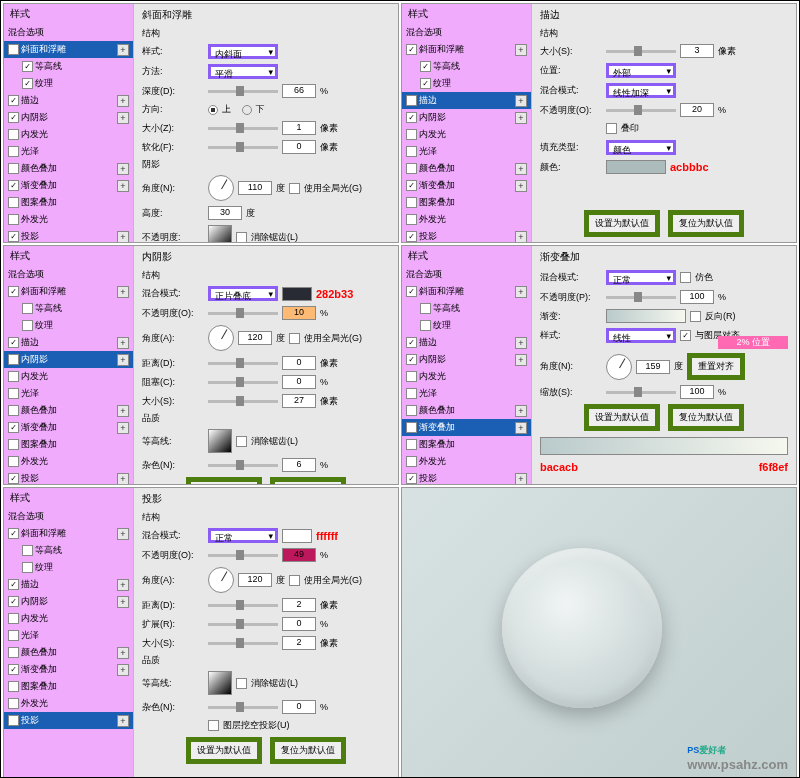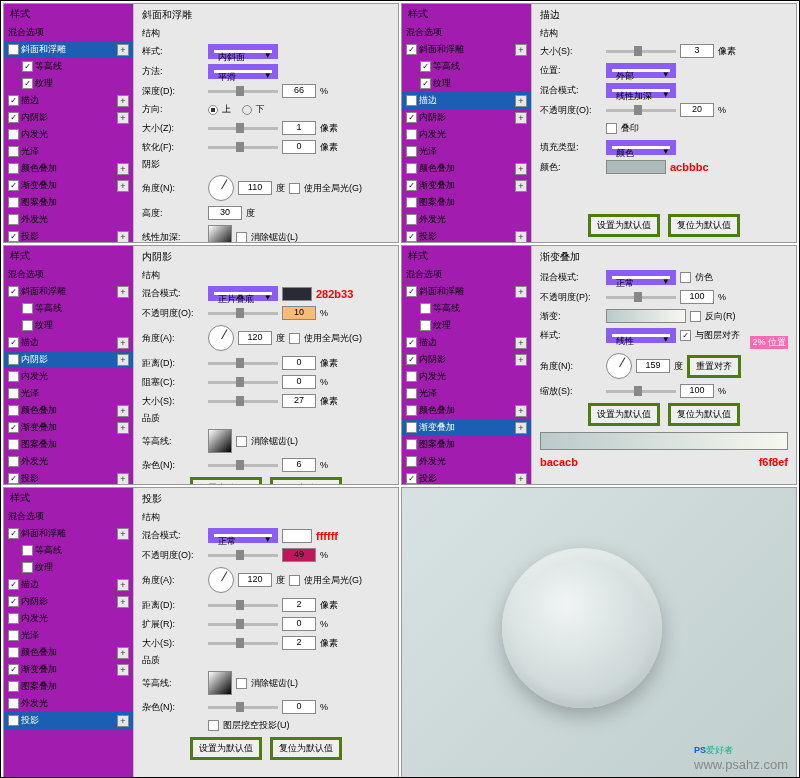--- a/index.html
+++ b/index.html
@@ -1,41 +1,41 @@
 <!DOCTYPE html>
 <html><head>
 <meta charset="utf-8">
 <style>
 *{box-sizing:border-box;margin:0;padding:0;font-family:"Microsoft YaHei","SimSun",sans-serif;font-size:9px}
 body{background:#fff;width:800px;height:778px;position:relative;border:1px solid #000}
 .grid{display:grid;grid-template-columns:1fr 1fr;grid-template-rows:240px 240px 292px;gap:2px;padding:2px;height:100%}
 .panel{background:#e8e8e8;display:flex;border:1px solid #999;overflow:hidden}
-.styles{width:130px;background:#a21caf;border-right:1px solid #bbb;display:flex;flex-direction:column}
+.styles{width:130px;background:#f0abfc;border-right:1px solid #bbb;display:flex;flex-direction:column}
 .styles-h{padding:3px 6px;font-size:10px}
 .sitem{padding:2px 4px;display:flex;align-items:center;gap:2px;cursor:pointer}
 .sitem.sel{background:#1a5fb4;color:#fff}
 .sitem .plus{margin-left:auto;width:12px;height:12px;border:1px solid #888;text-align:center;line-height:10px;background:#e8e8e8;color:#333}
 .cb{width:11px;height:11px;border:1px solid #888;background:#fff;display:inline-flex;align-items:center;justify-content:center;font-size:8px}
 .cb.on::after{content:"✓"}
 .props{flex:1;padding:4px 8px;display:flex;flex-direction:column;gap:3px}
 .props h4{font-size:10px;font-weight:normal;margin-bottom:2px}
 .row{display:flex;align-items:center;gap:4px;margin:1px 0}
 .lbl{width:62px;text-align:left}
-.sel-box{border:6px solid #8b5cf6;background:#fff;padding:1px 16px 1px 4px;min-width:70px;position:relative;height:15px}
+.sel-box{border:3px solid #8b5cf6;background:#fff;padding:1px 16px 1px 4px;min-width:70px;position:relative;height:15px}
 .sel-box::after{content:"▾";position:absolute;right:2px;top:0}
 .num{width:34px;height:14px;border:1px solid #888;background:#fff;text-align:center}
 .slider{width:70px;height:3px;background:#bbb;position:relative}
 .slider::after{content:"";position:absolute;width:8px;height:10px;background:#888;top:-4px;left:40%}
 .swatch{width:30px;height:14px;border:1px solid #888}
-.btn{border:3px solid #4d7c0f;background:#efefef;padding:2px 6px;font-size:9px}
+.btn{border:5px solid #4d7c0f;background:#efefef;padding:2px 6px;font-size:9px}
 .annot{color:#f00;font-weight:bold;font-size:11px}
-.annot2{color:#ff1493;background:#ff69b4;color:#fff;font-size:9px;padding:0 2px}
+.annot2{color:#ff1493;background:#ff69b4;color:#fff;font-size:9px;padding:0 18px}
 .preview{background:linear-gradient(135deg,#d8e2e2,#c0cece);position:relative}
 .orb{position:absolute;width:160px;height:160px;border-radius:50%;background:radial-gradient(circle at 40% 35%,#f0f4f4,#d0dada 60%,#b8c4c4);top:60px;left:100px;box-shadow:0 8px 20px rgba(0,0,0,.25),inset 0 -4px 12px rgba(0,0,0,.1),inset 0 4px 12px rgba(255,255,255,.6)}
-.logo{position:absolute;right:8px;bottom:6px;font-size:14px;font-weight:normal;color:#2a8}
+.logo{position:absolute;right:8px;bottom:6px;font-size:14px;font-weight:bold;color:#2a8}
 .logo b{color:#06c}
 .radio{width:10px;height:10px;border:1px solid #888;border-radius:50%;display:inline-block}
 .radio.on{background:radial-gradient(circle,#333 40%,#fff 45%)}
 .angle{width:26px;height:26px;border:1px solid #888;border-radius:50%;background:#fff;position:relative}
 .angle::after{content:"";position:absolute;width:1px;height:11px;background:#333;left:50%;top:2px;transform-origin:bottom;transform:rotate(30deg)}
 .gradbar{height:18px;background:linear-gradient(to right,#bacacb,#f6f8ef);border:1px solid #888;margin:2px 0;position:relative}
 .gloss{width:24px;height:24px;background:linear-gradient(135deg,#fff,#000);border:1px solid #888}
 </style>
 </head>
 <body>
@@ -141,21 +141,21 @@
           <span>度</span>
           <span class="cb"></span>
           <span>使用全局光(G)</span>
         </div>
   <div class="row">
           <span class="lbl">高度:</span>
           <span class="num">30</span>
           <span>度</span>
         </div>
   <div class="row">
-          <span class="lbl">线性加深:</span>
+          <span class="lbl">不透明度:</span>
           <span class="gloss"></span>
           <span class="cb"></span>
           <span>消除锯齿(L)</span>
         </div>
 
  </div>
 </div>
 
 <div class="panel">
  <div class="styles">

